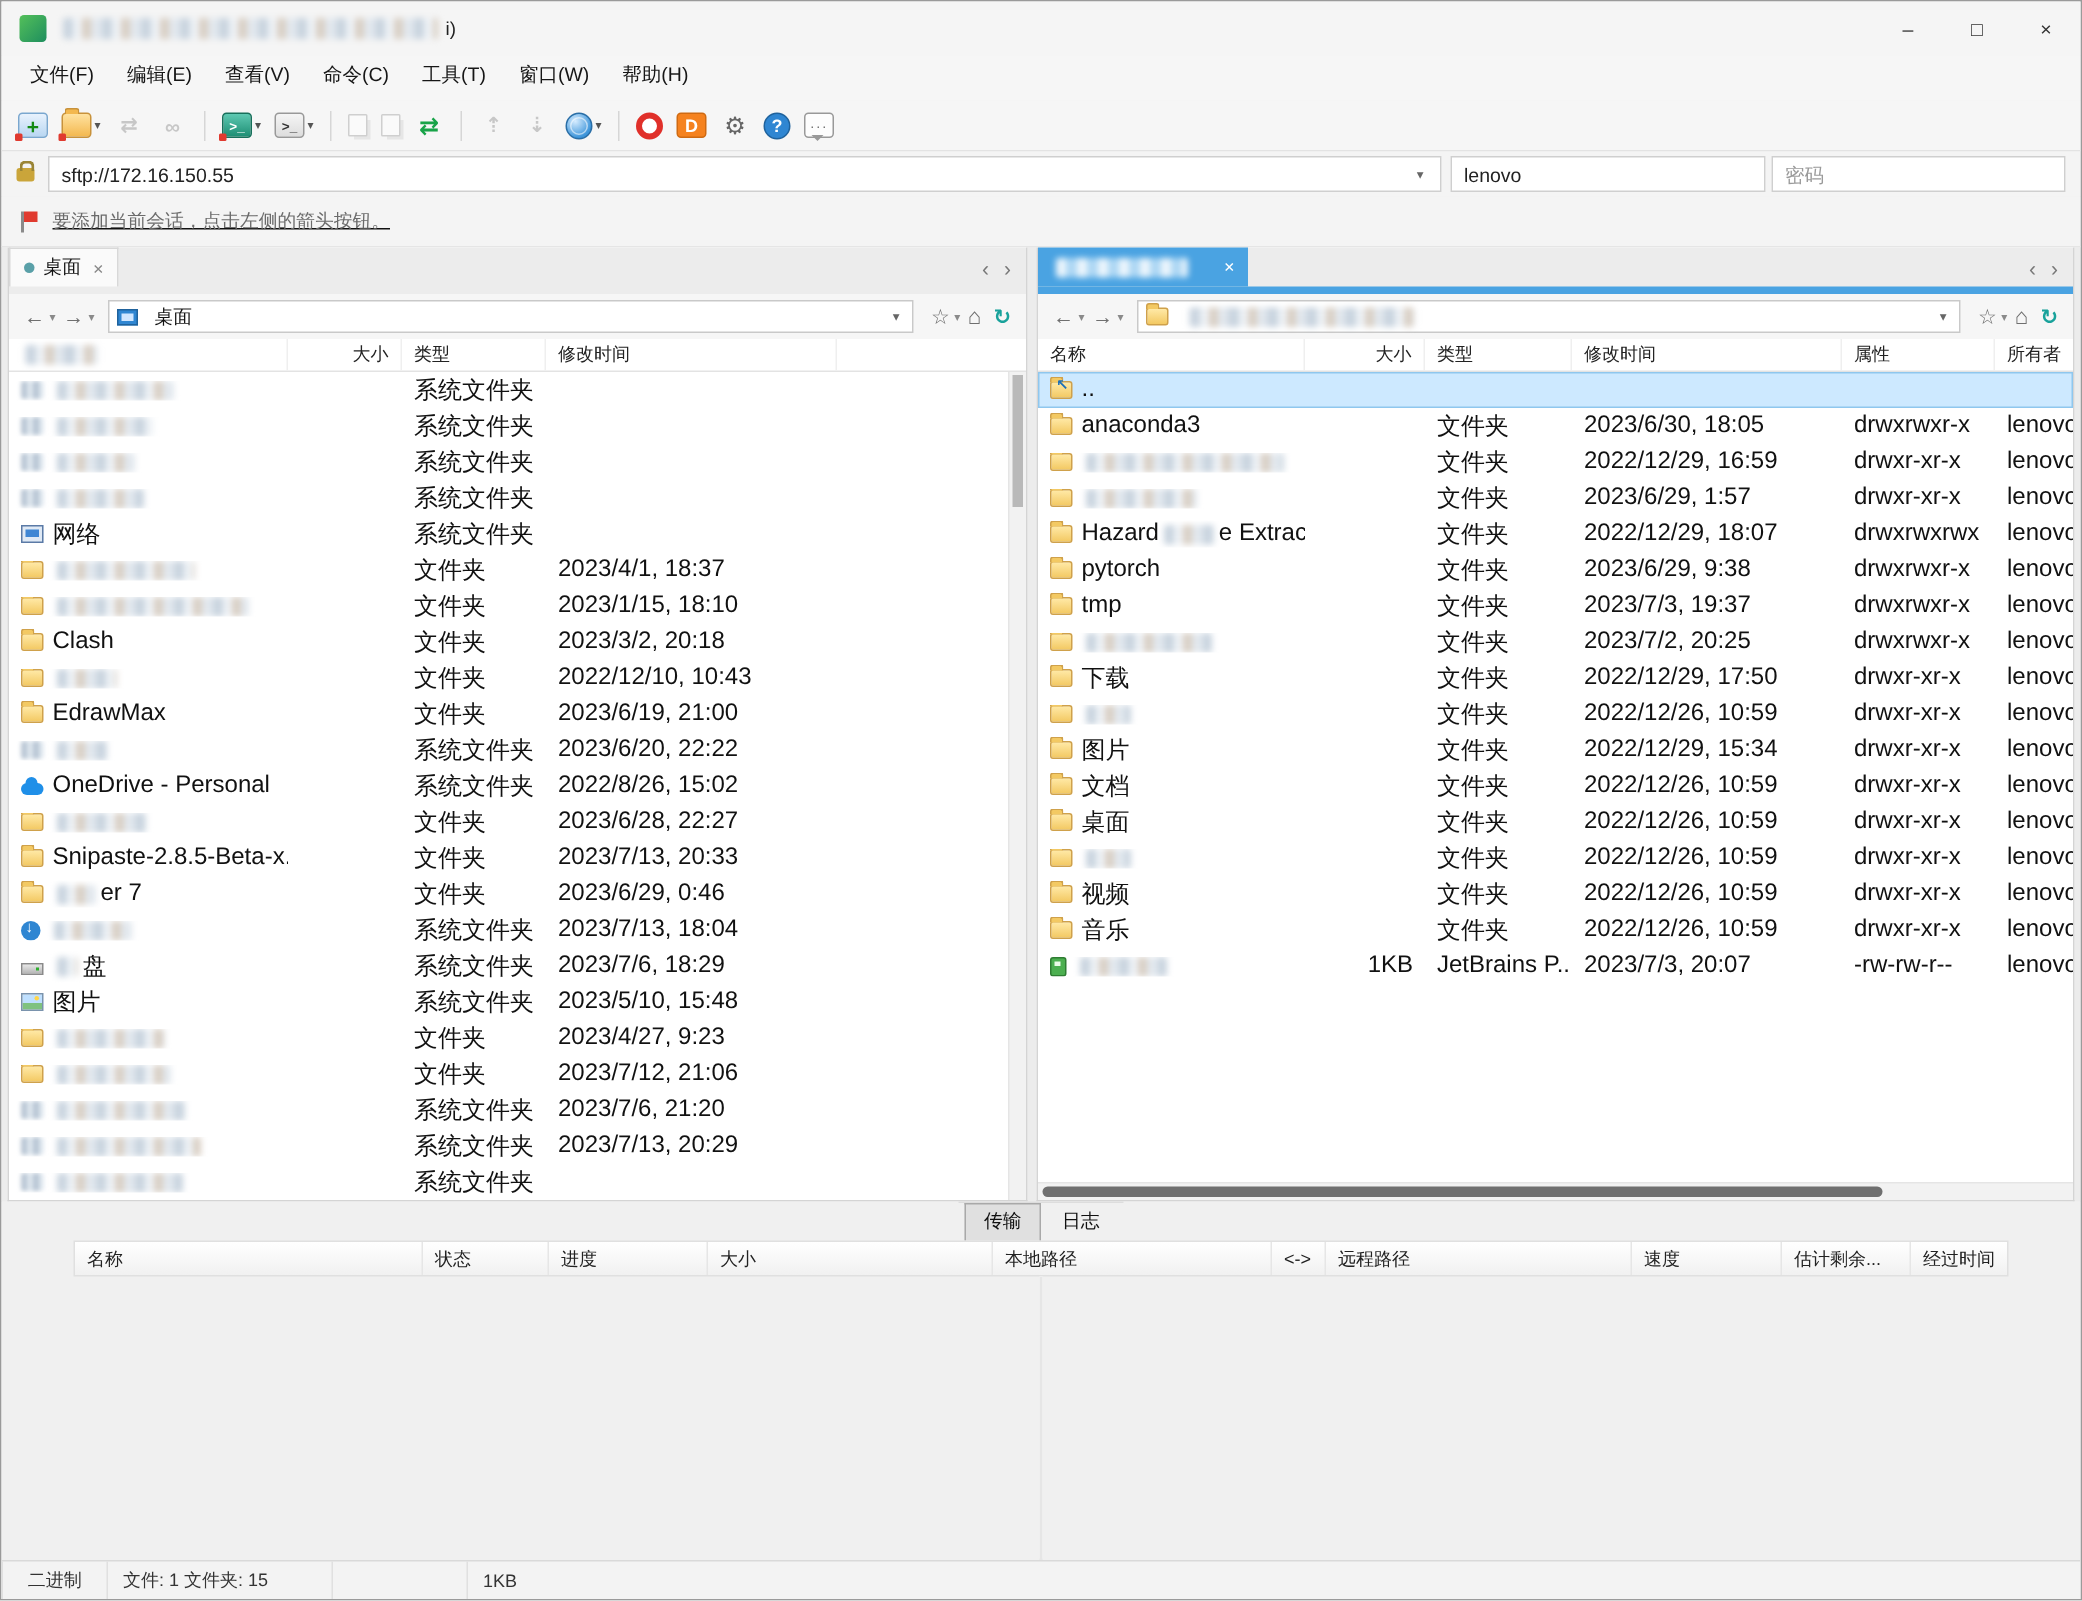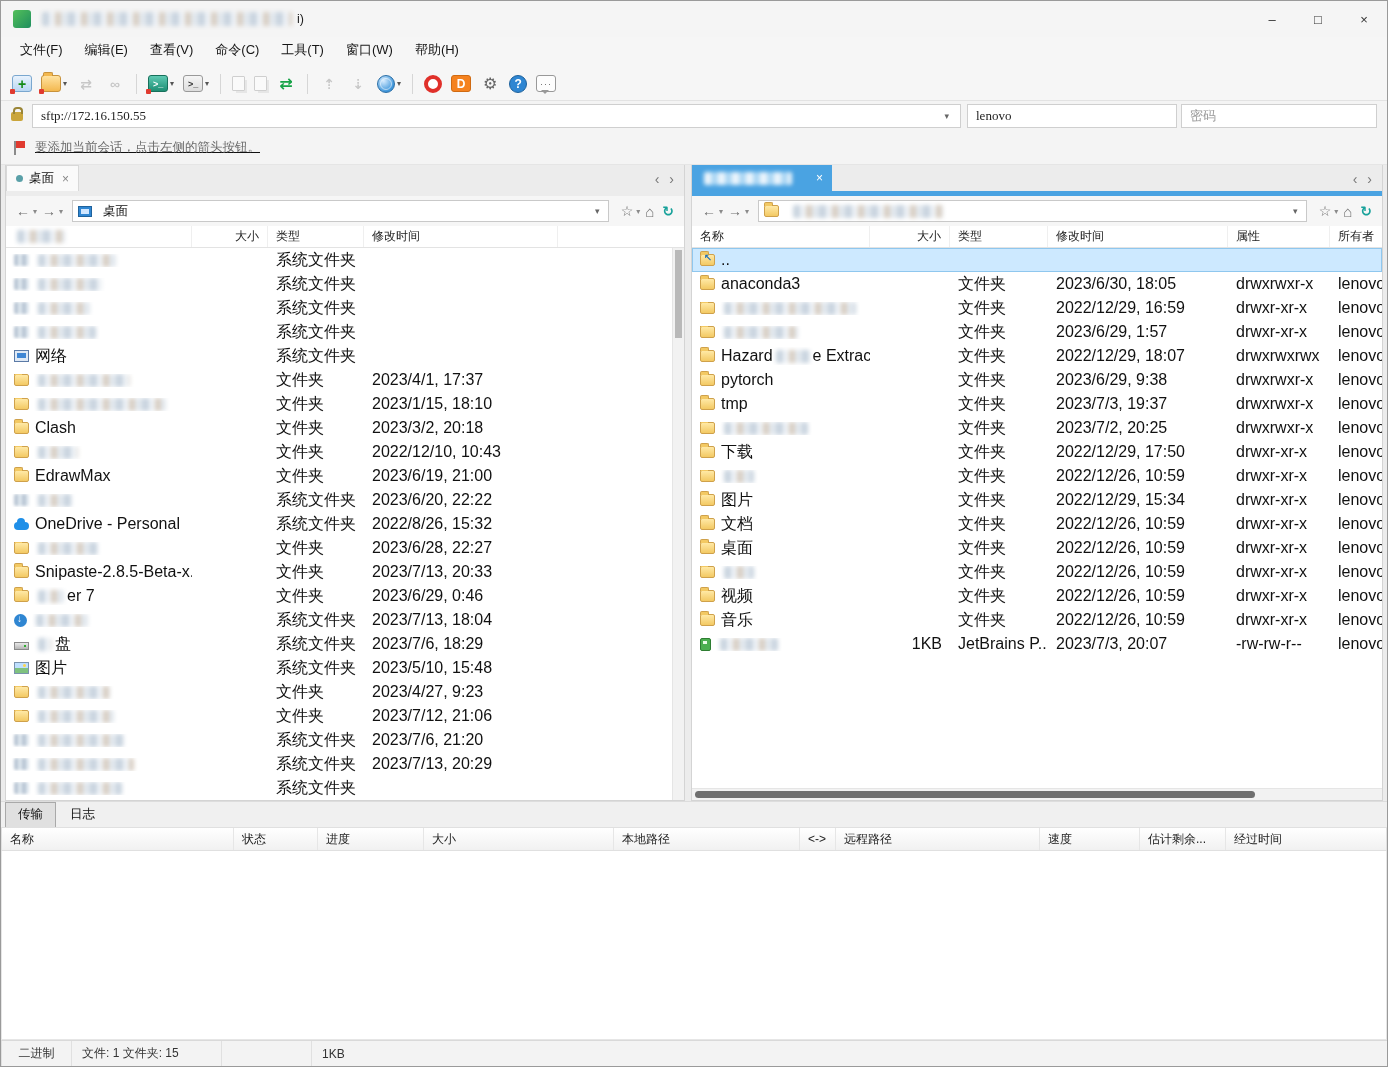--- a/index.html
+++ b/index.html
@@ -54,21 +54,21 @@
   .opera-icon { width:18px; height:18px; border-radius:50%; background:#fff; border:4px solid #e0302a; }
   .docs-icon { background:#f5821f; border:1px solid #cf6a12; color:#fff; } .docs-icon::before { content:"D"; }
   .settings-gear-icon { color:#666; } .settings-gear-icon::before { content:"⚙"; font-size:16px; font-weight:normal; }
   .help-icon { width:18px; height:18px; border-radius:50%; background:#2f86d2; border:1px solid #1f629c; color:#fff; }
   .help-icon::before { content:"?"; font-size:12px; }
   .feedback-icon { background:#fdfdfd; border:1px solid #999; }
   .feedback-icon::before { content:"···"; font-size:9px; letter-spacing:1px; color:#666; font-weight:normal; }
   .feedback-icon::after { content:""; position:absolute; bottom:-7px; left:4px; border:4px solid transparent; border-top-color:#999; }
 
   
-  .addressbar { height:30px; flex:none; display:flex; align-items:center; padding:0 10px; background:#f4f4f4; gap:0;font-family:Liberation Serif, serif; }
+  .addressbar { height:30px; flex:none; display:flex; align-items:center; padding:0 10px; background:#f4f4f4; gap:0; }
   .lock { width:12px; height:9px; background:#caa53a; border-radius:2px; position:relative; margin-right:9px; flex:none; }
   .lock::before { content:""; position:absolute; top:-5px; left:2px; width:6px; height:5px; border:2px solid #9a8536; border-bottom:none; border-radius:4px 4px 0 0; }
   .url-combo { flex:1; height:24px; background:#fff; border:1px solid #cfcfcf; display:flex; align-items:center; padding:0 8px; font-size:13px; color:#222; }
   .combo-caret { margin-left:auto; color:#666; font-size:9px; padding:0 3px; }
   .afield { height:24px; border:1px solid #cfcfcf; background:#fff; font-family:inherit; font-size:13px; padding:0 8px; color:#222; outline:none; }
   .afield.user { width:210px; margin-left:6px; }
   .afield.pwd  { width:196px; margin-left:4px; }
   .afield::placeholder { color:#9a9a9a; }
 
   
@@ -138,21 +138,21 @@
   .fic-desktop { width:14px; height:11px; background:#2f86d2; border:1px solid #1f629c; }
   .fic-desktop::before { content:""; position:absolute; inset:2px; background:#cfe6ff; }
 
   
   .vscroll { position:absolute; right:0; top:0; bottom:0; width:12px; background:#f2f2f2; border-left:1px solid #e5e5e5; }
   .vthumb { position:absolute; top:2px; left:2px; right:2px; height:88px; background:#b9b9b9; }
   .hscroll { position:absolute; left:0; right:0; bottom:0; height:12px; background:#f2f2f2; border-top:1px solid #e5e5e5; }
   .hthumb { position:absolute; left:3px; top:2px; bottom:2px; width:560px; background:#6f6f6f; border-radius:6px; }
 
   
-  .bottom { flex:1; display:flex; flex-direction:column; min-height:0; background:#f0f0f0; }
+  .bottom { flex:1; display:flex; flex-direction:column; min-height:0; background:#f0f0f0;align-items:center; }
   .bt-strip { height:26px; flex:none; display:flex; align-items:flex-end; gap:2px; padding:2px 4px 0 4px; border-top:1px solid #ddd; }
   .bt-tab { padding:3px 12px 4px 12px; font-size:12.5px; color:#111; }
   .bt-tab.selected { background:#e0e0e0; border:1px solid #a9a9a9; border-bottom:none; }
   .qheader { height:24px; flex:none; display:flex; align-items:stretch; background:linear-gradient(#ffffff,#f1f1f1); border:1px solid #e0e0e0; font-size:12px; color:#222; }
   .qheader > div { display:flex; align-items:center; padding:0 8px; border-right:1px solid #e6e6e6; overflow:hidden; white-space:nowrap; flex:none; }
   .qheader > div:nth-child(1){ width:232px; } .qheader > div:nth-child(2){ width:84px; }
   .qheader > div:nth-child(3){ width:106px; } .qheader > div:nth-child(4){ width:190px; }
   .qheader > div:nth-child(5){ width:186px; } .qheader > div:nth-child(6){ width:36px; }
   .qheader > div:nth-child(7){ width:204px; } .qheader > div:nth-child(8){ width:100px; }
   .qheader > div:nth-child(9){ width:86px; }  .qheader > div:nth-child(10){ flex:1; border-right:none; }
@@ -361,21 +361,21 @@
               <div class="c w-date"></div>
               <div class="c w-fill"></div>
             </div>
             <div class="frow">
               <div class="c name w-name">
                 <span class="fic fic-folder"></span>
                 <span class="rd" style="width: 92px;"></span>
               </div>
               <div class="c w-size"></div>
               <div class="c w-type">文件夹</div>
-              <div class="c w-date">2023/4/1, 17:37</div>
+              <div class="c w-date">2023/4/1, 18:37</div>
               <div class="c w-fill"></div>
             </div>
             <div class="frow">
               <div class="c name w-name">
                 <span class="fic fic-folder"></span>
                 <span class="rd" style="width: 128px;"></span>
               </div>
               <div class="c w-size"></div>
               <div class="c w-type">文件夹</div>
               <div class="c w-date">2023/1/15, 18:10</div>
@@ -421,21 +421,21 @@
               <div class="c w-date">2023/6/20, 22:22</div>
               <div class="c w-fill"></div>
             </div>
             <div class="frow">
               <div class="c name w-name">
                 <span class="fic fic-cloud"></span>
                 <span>OneDrive - Personal</span>
               </div>
               <div class="c w-size"></div>
               <div class="c w-type">系统文件夹</div>
-              <div class="c w-date">2022/8/26, 15:32</div>
+              <div class="c w-date">2022/8/26, 15:02</div>
               <div class="c w-fill"></div>
             </div>
             <div class="frow">
               <div class="c name w-name">
                 <span class="fic fic-folder"></span>
                 <span class="rd" style="width: 60px;"></span>
               </div>
               <div class="c w-size"></div>
               <div class="c w-type">文件夹</div>
               <div class="c w-date">2023/6/28, 22:27</div>

